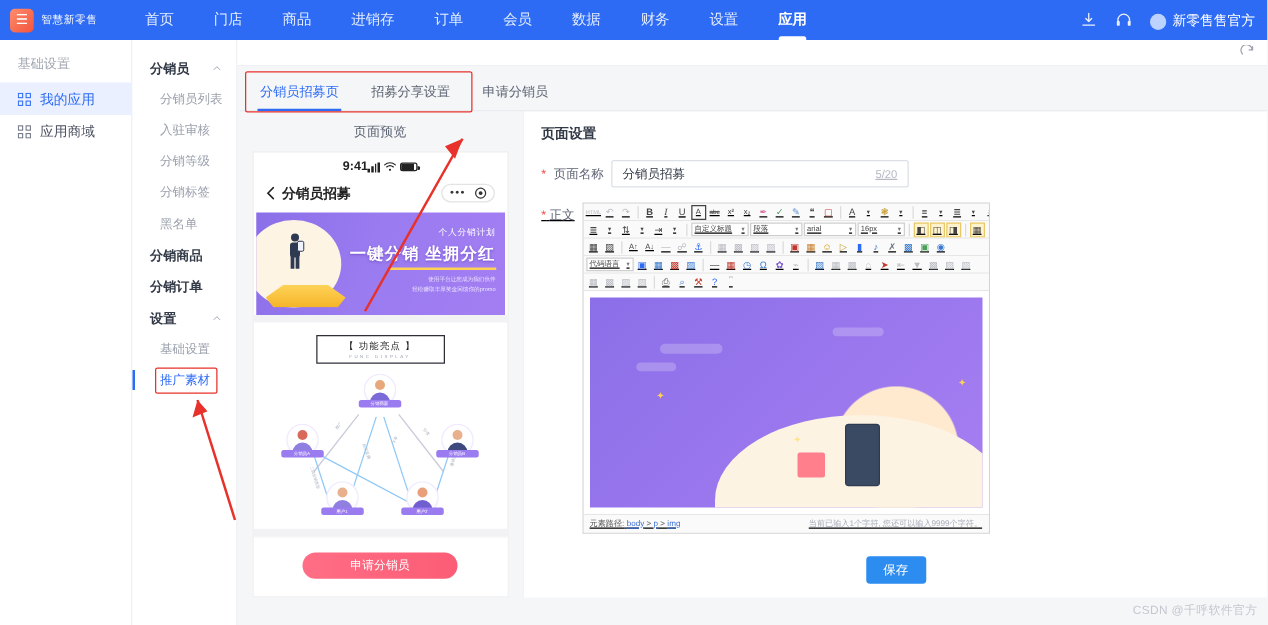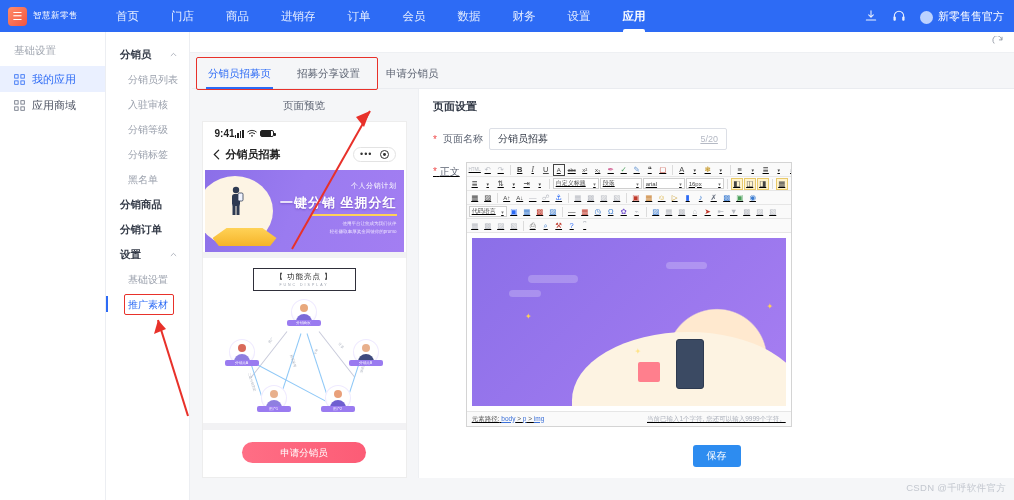--- a/index.html
+++ b/index.html
@@ -120,21 +120,21 @@
   .preview-col { width: 228px; flex: none; position: relative; }
   .preview-title {
     text-align: center; font-size: 10.5px; color: #5c6372;
     margin: 10px 0 8px 0;
   }
   .phone {
     width: 205px; margin: 0 auto; background: #fff;
     border: 1px solid #ededed; position: relative;
   }
   .status-bar {
-    display: flex; align-items: center; justify-content: flex-start;
+    display: flex; align-items: center; justify-content: center;
     padding: 6px 12px 4px; font-size: 10px; color: #222; font-weight: bold;
   }
   .sb-right { display: flex; align-items: center; gap: 3px; }
   .bars { display: flex; align-items: flex-end; gap: 1px; height: 8px; }
   .bars i { display: block; width: 1.6px; background: #222; }
   .batt {
     width: 14px; height: 7px; border: 1px solid #222; border-radius: 2px;
     position: relative; background: linear-gradient(to right,#222 85%,transparent 85%);
   }
   .batt::after {

